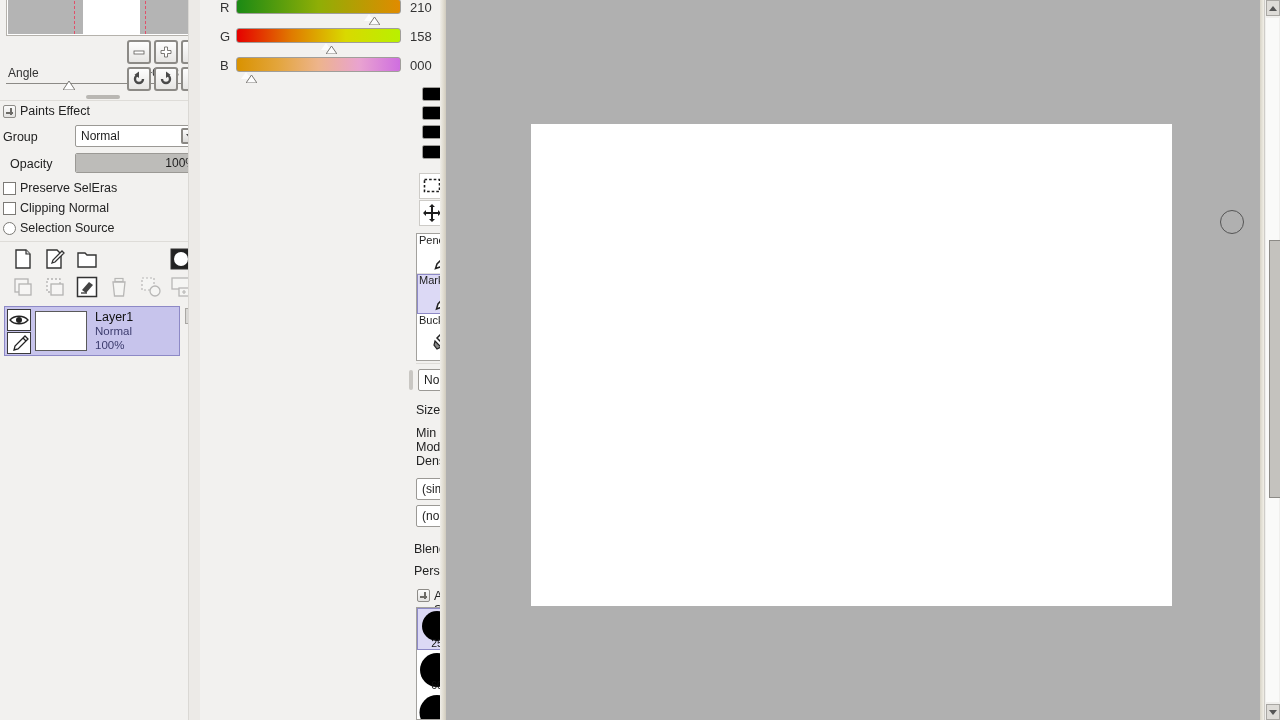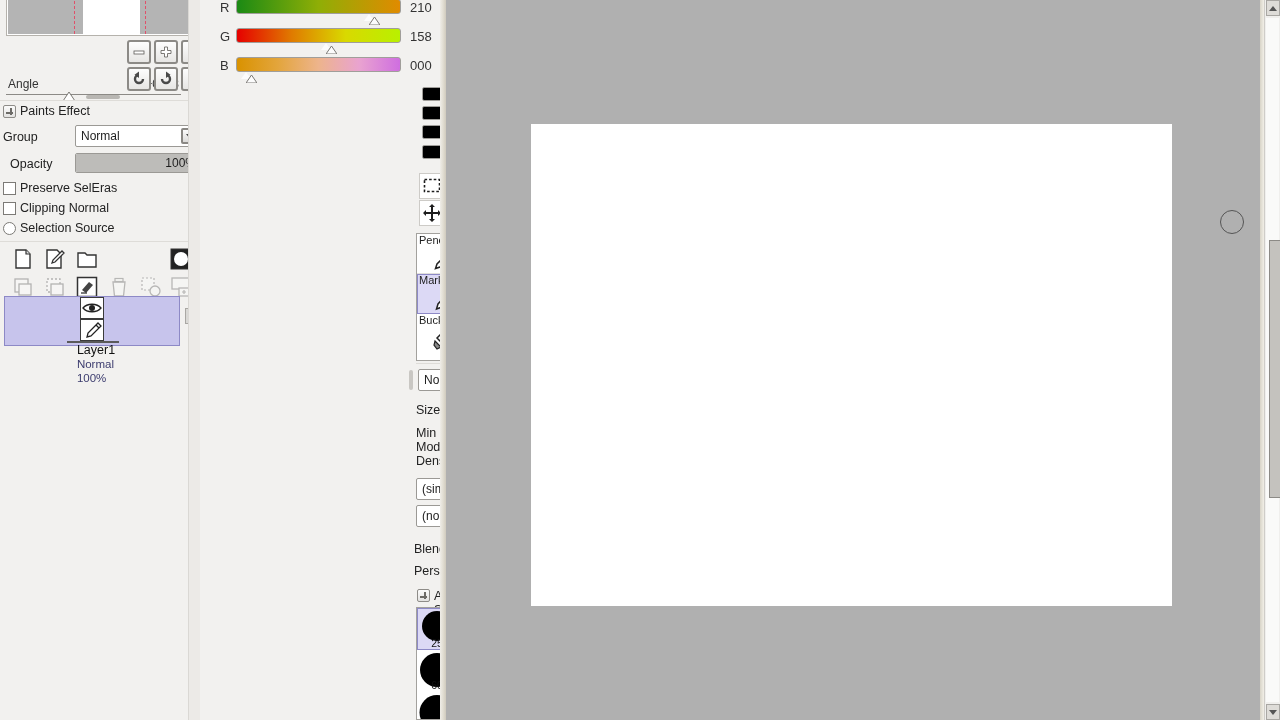--- a/index.html
+++ b/index.html
@@ -183,21 +183,21 @@
     <div class="navigator">
       <div class="nav-inner">
         <div class="nav-left-gray"></div>
         <div class="nav-right-gray"></div>
         <div class="nav-dash l"></div>
         <div class="nav-dash r"></div>
       </div>
     </div>
 
 
-    <div class="slider-row" style="top:77px;text-decoration:underline;">
+    <div class="slider-row" style="top:66px;text-decoration:underline;">
       <span class="slider-label">Angle</span>
       <span class="slider-value">+0008</span>
       <div class="slider-track"></div>
       <div class="tri" style="left:57px;">
         <svg width="12" height="9" viewBox="0 0 12 9">
             <polygon points="6,0 12,9 0,9" fill="#ffffff" stroke="#7a7874" stroke-width="1"></polygon>
           </svg>
       </div>
     </div>
 
@@ -327,21 +327,21 @@
         </svg>
     </div>
     <div class="layerbtn" style="left:170px; top:276px;">
       <svg width="22" height="22" viewBox="0 0 22 22" opacity="0.3">
           <rect x="2" y="2" width="18" height="11" fill="#fff" stroke="#333" stroke-width="1.3"></rect>
           <rect x="9" y="12" width="10" height="8" fill="#fff" stroke="#333" stroke-width="1.3"></rect>
           <path d="M14 14v4M12 16h4" stroke="#333" stroke-width="1.2"></path>
         </svg>
     </div>
 
-    <div class="layer-list-item" style="top:296px;flex-direction:column;">
+    <div class="layer-list-item" style="top:306px;">
       <div class="eye-col">
         <div class="icobox">
           <svg width="20" height="14" viewBox="0 0 20 14">
               <path d="M1 7c4-5 14-5 18 0-4 5-14 5-18 0z" fill="#fff" stroke="#222" stroke-width="1.3"></path>
               <circle cx="10" cy="7" r="3" fill="#222"></circle>
             </svg>
         </div>
         <div class="icobox">
           <svg width="20" height="18" viewBox="0 0 20 18">
               <path d="M16 2l3 3-10 10-4 1 1-4z" fill="#fff" stroke="#222" stroke-width="1.3"></path>

